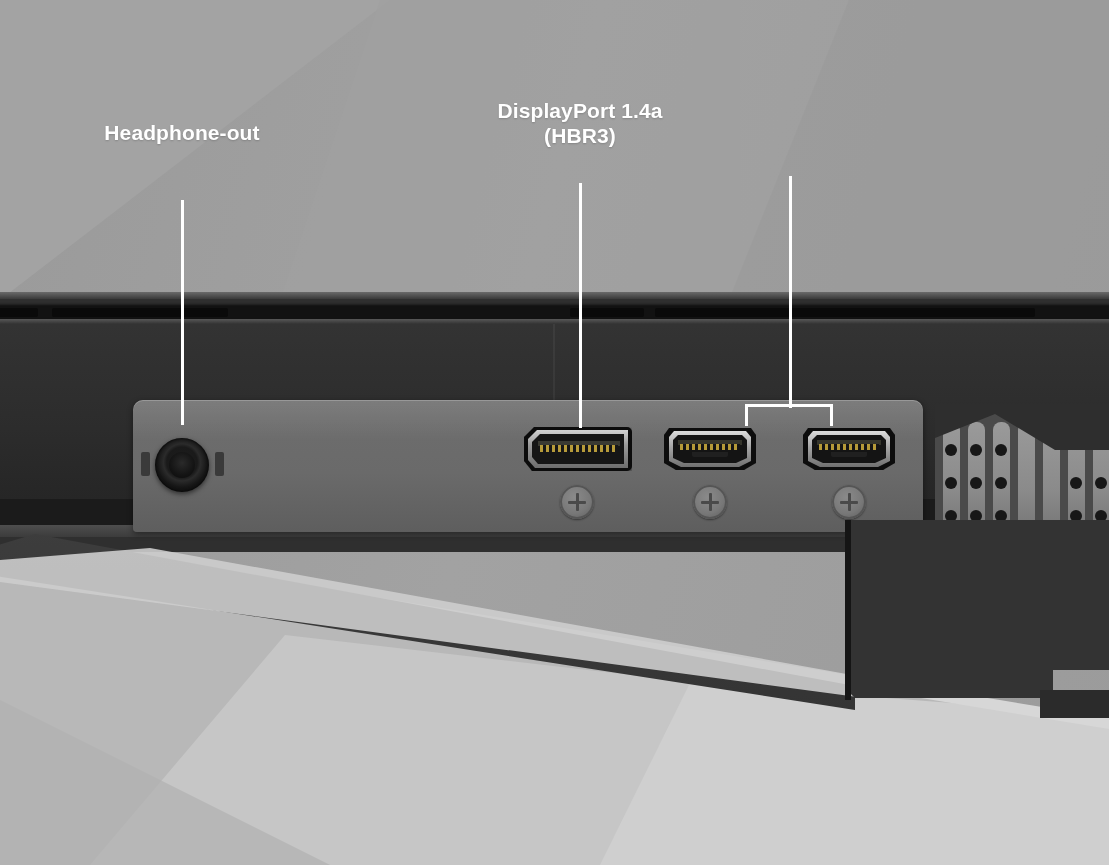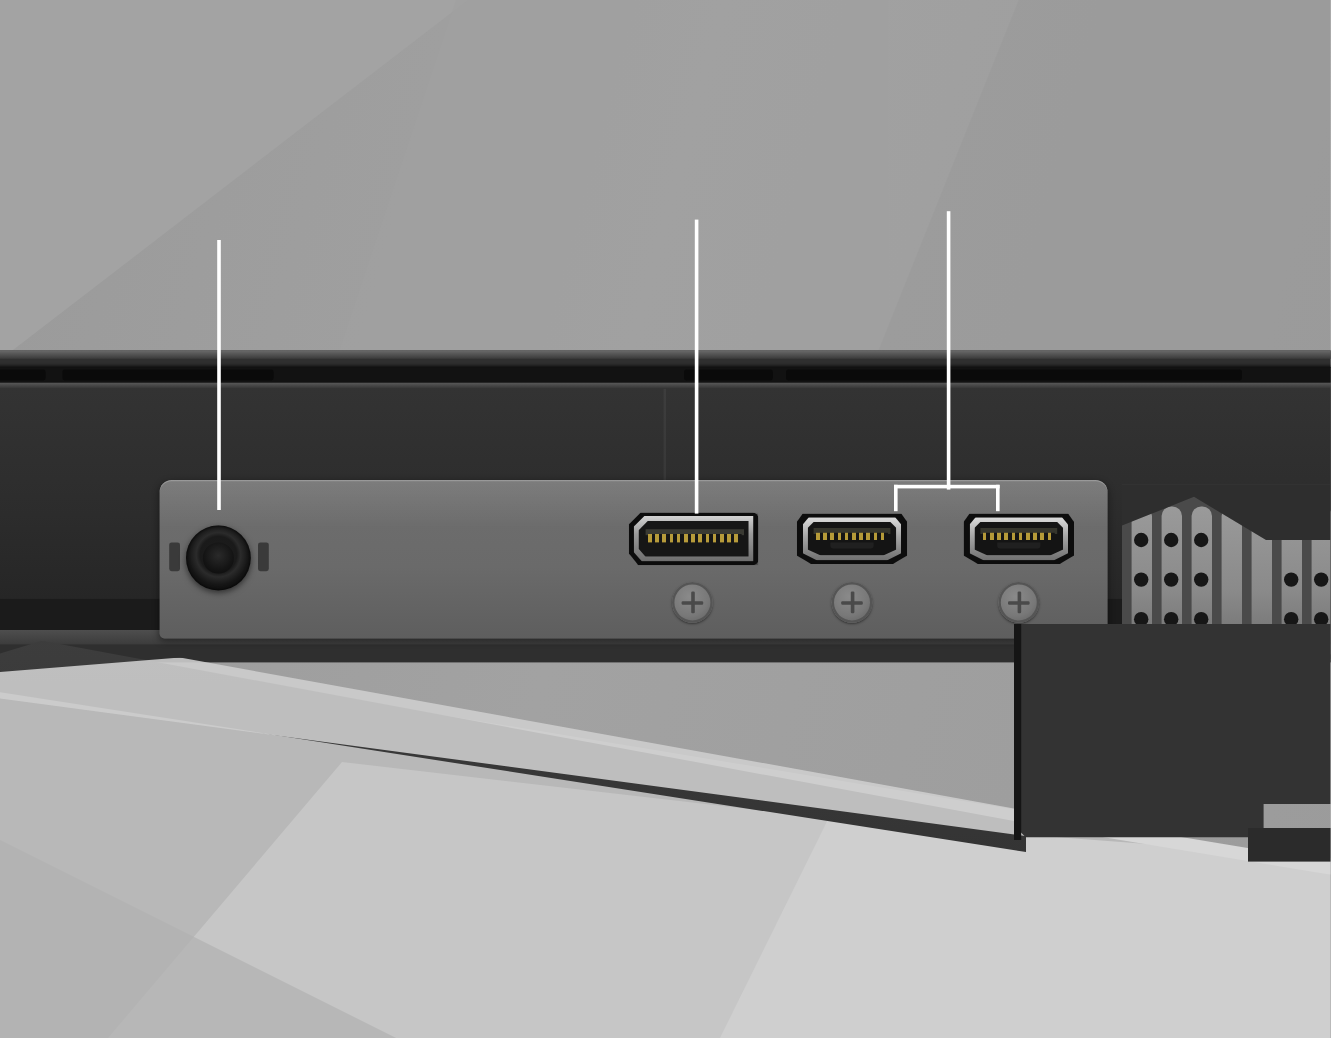--- a/index.html
+++ b/index.html
@@ -491,19 +491,22 @@
   <div class="screw" style="left:693px;"></div>
   <div class="screw" style="left:832px;"></div>
 
   <div class="stand-wedge"></div>
   <div class="stand-lip"></div>
   <div class="right-block"></div>
   <div class="right-block-foot"></div>
   <div class="chassis-notch"></div>
 
   <div class="leader" style="left:181px; top:200px; height:225px;"></div>
+  <div class="label" style="left:62px; top:120px; width:240px;">Headphone-out</div>
 
   <div class="leader" style="left:579px; top:183px; height:245px;"></div>
+  <div class="label" style="left:460px; top:98px; width:240px;">DisplayPort 1.4a
+(HBR3)</div>
 
   <div class="leader" style="left:789px; top:176px; height:232px;"></div>
   <div class="bracket" style="left:745px; top:404px; width:82px; height:19px;"></div>
 
 </div>
 
 </body></html>

